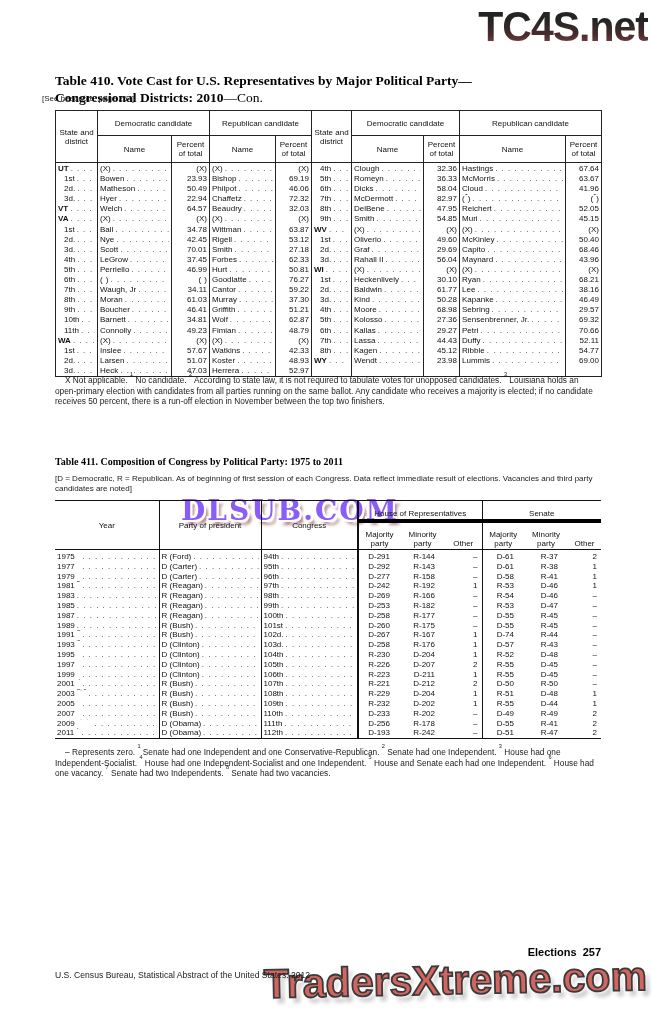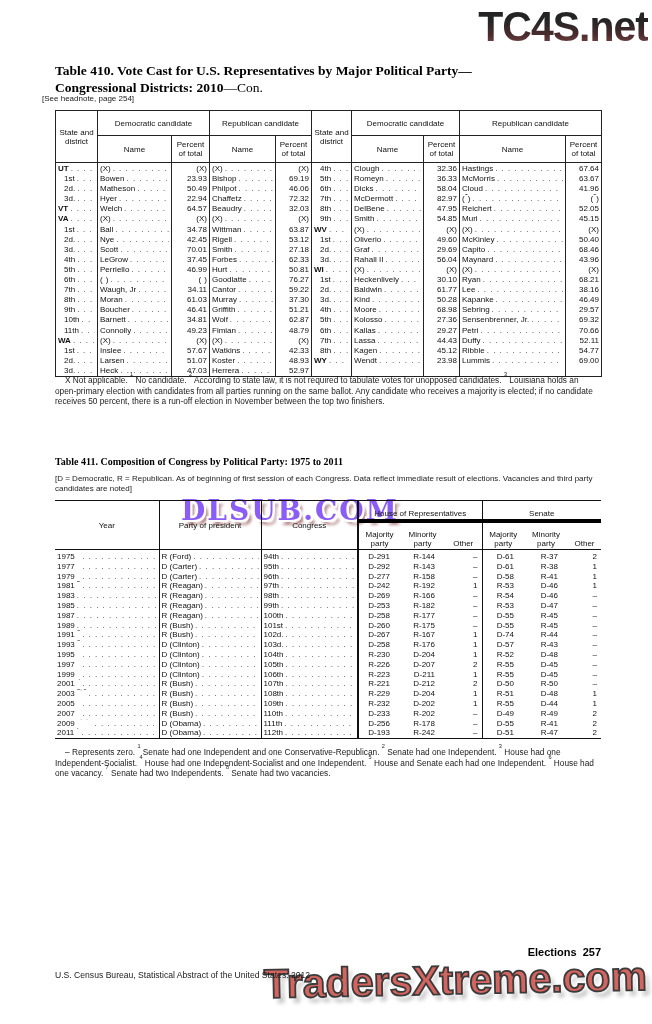--- a/index.html
+++ b/index.html
@@ -66,21 +66,21 @@
     color:#d2655f;-webkit-text-stroke:1.8px #3a3a3a;transform:rotate(-1.2deg);
     text-shadow:0 0 4px #fff,0 0 7px #fff,0 0 10px #fff,4px 5px 4px rgba(0,0,0,.3);}
 </style>
 </head>
 <body>
 
 <div class="abs wm-top">TC4S.net</div>
 <div class="abs wm-mid">DLSUB.COM</div>
 <div class="abs wm-bot">TradersXtreme.com</div>
 
-<div class="abs tbl-title" style="top:63px;left:55px;width:548px;">
+<div class="abs tbl-title" style="top:73px;left:55px;width:548px;">
   <span>Table 410. Vote Cast for U.S. Representatives by Major Political Party—</span><br>
   <span>Congressional Districts: 2010</span><span class="reg">—Con.</span>
 </div>
 <div class="abs headnote" style="top:94px;left:42px;">[See headnote, page 254]</div>
 
 <div class="abs tbl410-wrap" style="top:110px;left:55px;width:546px;">
   <table class="t410" style="width:256px;">
     <colgroup>
         <col style="width:42px">
         <col style="width:74px">

